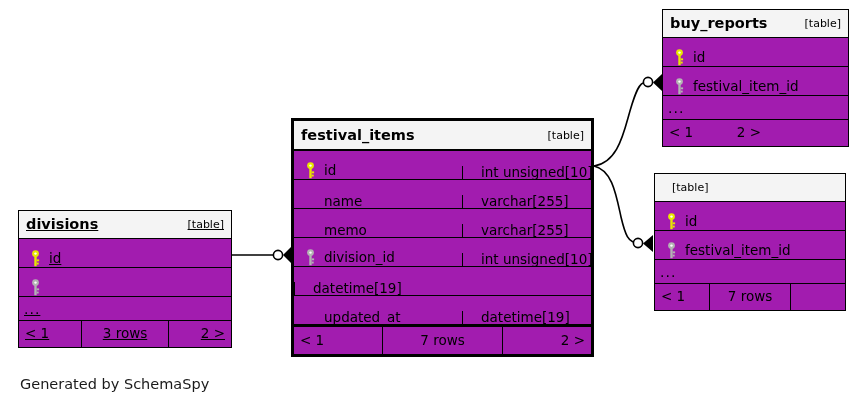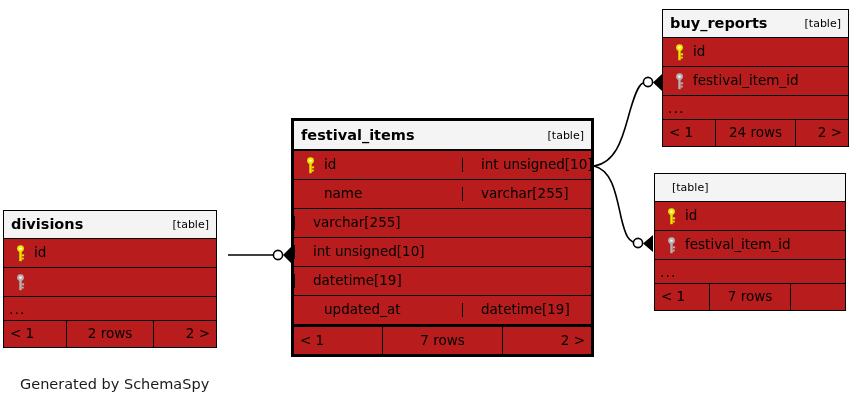--- a/index.html
+++ b/index.html
@@ -31,21 +31,21 @@
     left: 0;
     top: 0;
     width: 865px;
     height: 409px;
     pointer-events: none;
   }
 
   
   .er-table {
     position: absolute;
-    background: #b91c1c;
+    background: #a21caf;
     border: 1.5px solid #000000;
     box-sizing: border-box;
     font-size: 13.5px;
     line-height: 1;
   }
   .er-table.focused {
     border-width: 3px;
   }
 
   .tbl-header {
@@ -70,21 +70,21 @@
   }
   .tbl-kind {
     font-size: 11px;
     color: #000000;
     white-space: nowrap;
     padding-left: 10px;
   }
 
   .col-row {
     display: flex;
-    align-items: center;
+    align-items: flex-end;
     border-bottom: 1.5px solid #000000;
     box-sizing: border-box;
     height: 29px;
   }
   .col-row:last-child { border-bottom: none; }
 
   .col-name {
     display: flex;
     align-items: center;
     box-sizing: border-box;
@@ -147,21 +147,21 @@
   
   #table-festival_items {
     left: 291px; top: 118px; width: 303px;
   }
   #table-festival_items .col-name { flex: 0 0 168px; }
   #table-festival_items .col-type { flex: 1 1 auto; }
   #table-festival_items .foot-prev { flex: 0 0 88px; }
   #table-festival_items .foot-next { flex: 0 0 88px; }
 
   #table-divisions {
-    left: 3px; top: 210px; width: 214px;
+    left: 18px; top: 210px; width: 214px; text-decoration: underline;
   }
   #table-divisions .foot-prev { flex: 0 0 62px; }
   #table-divisions .foot-next { flex: 0 0 62px; }
 
   #table-buy_reports {
     left: 662px; top: 9px; width: 187px;
   }
   #table-buy_reports .foot-prev { flex: 0 0 52px; }
   #table-buy_reports .foot-next { flex: 0 0 52px; }
 
@@ -232,24 +232,40 @@
 
     <div class="col-row">
       <div class="col-name">
         <span class="key-slot empty"></span>
         <span class="col-label">name</span>
       </div>
       <div class="col-type">varchar[255]</div>
     </div>
 
     <div class="col-row">
+      <div class="col-name">
+        <span class="key-slot empty"></span>
+        <span class="col-label">memo</span>
+      </div>
       <div class="col-type">varchar[255]</div>
     </div>
 
     <div class="col-row">
+      <div class="col-name">
+        <span class="key-slot">
+          <svg width="11" height="17" viewBox="0 0 11 17" xmlns="http://www.w3.org/2000/svg">
+            <circle cx="5.5" cy="3.6" r="3.4" fill="#b3b3b3"></circle>
+            <circle cx="5.5" cy="3.6" r="1.2" fill="#ffffff"></circle>
+            <rect x="4.3" y="5.6" width="2.4" height="10.6" fill="#b3b3b3"></rect>
+            <rect x="6.7" y="9.4" width="2.4" height="1.9" fill="#b3b3b3"></rect>
+            <rect x="6.7" y="12.6" width="2.0" height="1.9" fill="#b3b3b3"></rect>
+          </svg>
+        </span>
+        <span class="col-label">division_id</span>
+      </div>
       <div class="col-type">int unsigned[10]</div>
     </div>
 
     <div class="col-row">
       <div class="col-type">datetime[19]</div>
     </div>
 
     <div class="col-row">
       <div class="col-name">
         <span class="key-slot empty"></span>
@@ -297,21 +313,21 @@
             <rect x="6.7" y="12.6" width="2.0" height="1.9" fill="#b3b3b3"></rect>
           </svg>
         </span>
       </div>
     </div>
 
     <div class="ellipsis-row">...</div>
 
     <div class="tbl-footer">
       <div class="foot-cell foot-prev">&lt; 1</div>
-      <div class="foot-cell foot-mid">2 rows</div>
+      <div class="foot-cell foot-mid">3 rows</div>
       <div class="foot-cell foot-next">2 &gt;</div>
     </div>
   </div>
 
   <div class="er-table" id="table-buy_reports">
     <div class="tbl-header">
       <span class="tbl-name">buy_reports</span>
       <span class="tbl-kind">[table]</span>
     </div>
 
@@ -342,21 +358,20 @@
           </svg>
         </span>
         <span class="col-label">festival_item_id</span>
       </div>
     </div>
 
     <div class="ellipsis-row">...</div>
 
     <div class="tbl-footer">
       <div class="foot-cell foot-prev">&lt; 1</div>
-      <div class="foot-cell foot-mid">24 rows</div>
       <div class="foot-cell foot-next">2 &gt;</div>
     </div>
   </div>
 
   <div class="er-table" id="table-item_budgets">
     <div class="tbl-header">
       <span class="tbl-kind">[table]</span>
     </div>
 
     <div class="col-row">

